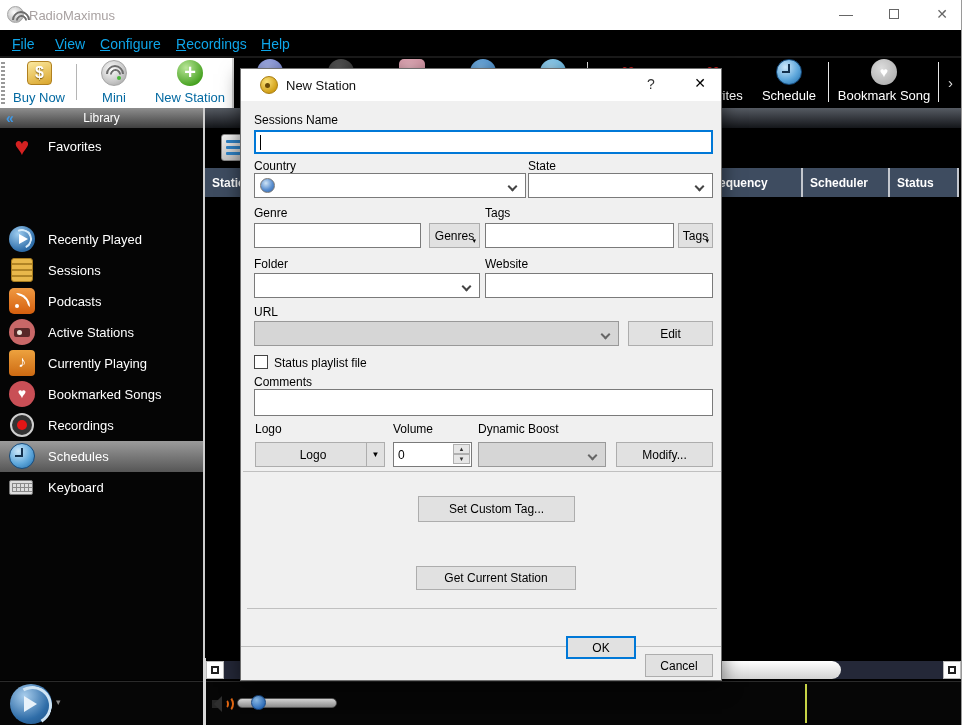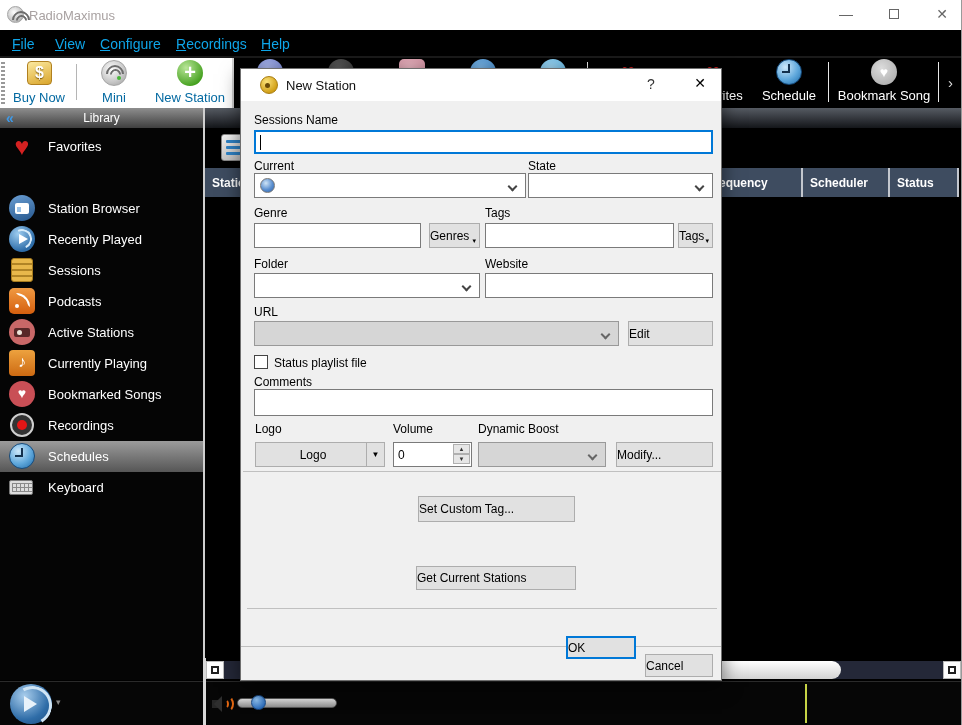--- a/index.html
+++ b/index.html
@@ -109,21 +109,21 @@
   .dlg-help{left:400px;top:7px;width:20px;height:18px;color:#333;font-size:14px;text-align:center;}
   .dlg-close{left:448px;top:6px;width:22px;height:20px;color:#000;font-size:14px;text-align:center;}
   .lbl{font-size:12px;color:#000;}
   .tb{background:#fff;border:1px solid #7a7a7a;}
   .tb-focus{border:2px solid #0078d7;}
   .caret-bar{position:absolute;left:4px;top:3px;width:1px;height:15px;background:#000;}
   .combo{background:#fff;border:1px solid #7a7a7a;}
   .combo-dis{background:#d6d6d6;border:1px solid #999;}
   .chev{position:absolute;right:9px;top:9px;width:7px;height:7px;border-right:2px solid #444;border-bottom:2px solid #444;transform:rotate(45deg);}
   .globe{position:absolute;left:5px;top:4px;width:15px;height:15px;border-radius:50%;background:radial-gradient(circle at 38% 32%,#cfe4f6,#5a8fd0 55%,#2c5fa8);border:1px solid #777;}
-  .btn{background:#e1e1e1;border:1px solid #adadad;font-size:12px;color:#000;display:flex;align-items:center;justify-content:flex-start;}
+  .btn{background:#e1e1e1;border:1px solid #adadad;font-size:12px;color:#000;display:flex;align-items:center;justify-content:center;}
   .btn-def{border:2px solid #0078d7;}
   .menu-caret{position:absolute;right:3px;bottom:2px;font-size:7px;color:#000;}
   .split-arrow{position:absolute;right:0;top:0;width:18px;height:100%;border-left:1px solid #adadad;font-size:8px;color:#000;display:flex;align-items:center;justify-content:center;}
   .spin{position:absolute;right:1px;top:1px;width:17px;height:21px;}
   .spin div{height:10px;background:#e6e6e6;border:1px solid #b0b0b0;font-size:6px;color:#333;text-align:center;line-height:9px;}
   .chk{width:14px;height:14px;background:#fff;border:1px solid #444;}
   .rec-dot{position:absolute;left:12px;top:5px;width:14px;height:14px;border:2px solid #3a3a3a;border-radius:50%;background:#fff;}
   .rec-dot::before{content:"";position:absolute;left:2px;top:2px;width:6px;height:6px;background:#e01010;border-radius:50%;}
   .hsep{height:1px;background:#c0c0c0;}
 </style>
@@ -194,24 +194,20 @@
 
   <div class="abs sidebar">
     <div class="abs panel-hdr lib-hdr">
       <span class="collapse">«</span>
       <span>Library</span>
     </div>
     <div class="side-item" style="top:23px;">
       <span class="ic ic-heart">♥</span>
         <span class="s-label">Favorites</span>
       </div>
-    <div class="side-item" style="top:85px;">
-      <span class="ic ic-browser"></span>
-        <span class="s-label">Station Browser</span>
-      </div>
     <div class="side-item" style="top:116px;">
       <span class="ic ic-replay"></span>
         <span class="s-label">Recently Played</span>
       </div>
     <div class="side-item" style="top:147px;">
       <span class="ic ic-radio-gold"></span>
         <span class="s-label">Sessions</span>
       </div>
     <div class="side-item" style="top:178px;">
       <span class="ic ic-rss"></span>
@@ -287,21 +283,21 @@
       <div class="abs dlg-help">?</div>
       <div class="abs dlg-close">✕</div>
     </div>
 
     <span class="abs lbl" style="left:13px;top:44px;">Sessions Name</span>
     <div class="abs tb tb-focus" style="left:13px;top:61px;width:459px;height:24px;">
       <span class="caret-bar"></span>
       <span></span>
     </div>
 
-    <span class="abs lbl" style="left:13px;top:90px;">Current</span>
+    <span class="abs lbl" style="left:13px;top:90px;">Country</span>
     <div class="abs combo" style="left:13px;top:104px;width:272px;height:25px;">
       <span class="globe"></span>
         <span class="chev"></span>
     </div>
     <span class="abs lbl" style="left:287px;top:90px;">State</span>
     <div class="abs combo" style="left:287px;top:104px;width:185px;height:25px;">
       <span class="chev"></span>
     </div>
 
     <span class="abs lbl" style="left:13px;top:137px;">Genre</span>
@@ -352,21 +348,21 @@
     <span class="abs lbl" style="left:237px;top:353px;">Dynamic Boost</span>
     <div class="abs combo-dis" style="left:237px;top:373px;width:128px;height:25px;">
       <span class="chev" style="border-color:#666;"></span>
     </div>
     <div class="abs btn" style="left:375px;top:373px;width:97px;height:25px;">Modify...</div>
 
     <div class="abs hsep" style="left:2px;top:402px;width:478px;"></div>
 
     <div class="abs btn" style="left:177px;top:427px;width:157px;height:26px;">Set Custom Tag...</div>
 
-    <div class="abs btn" style="left:175px;top:497px;width:160px;height:24px;">Get Current Stations</div>
+    <div class="abs btn" style="left:175px;top:497px;width:160px;height:24px;">Get Current Station</div>
 
     <div class="abs hsep" style="left:6px;top:539px;width:470px;"></div>
     <div class="abs hsep" style="left:0;top:577px;width:480px;"></div>
 
     <div class="abs btn btn-def" style="left:325px;top:567px;width:70px;height:23px;">OK</div>
     <div class="abs btn" style="left:404px;top:585px;width:68px;height:23px;">Cancel</div>
   </div>
 
 </div>
 

